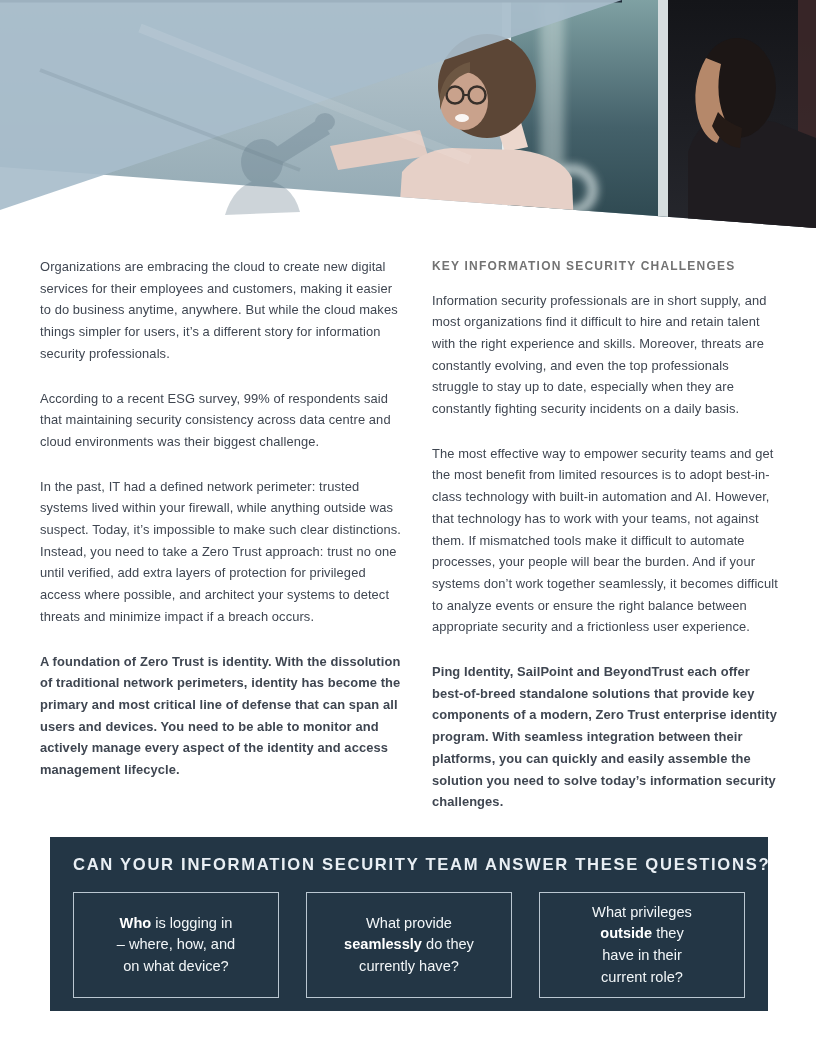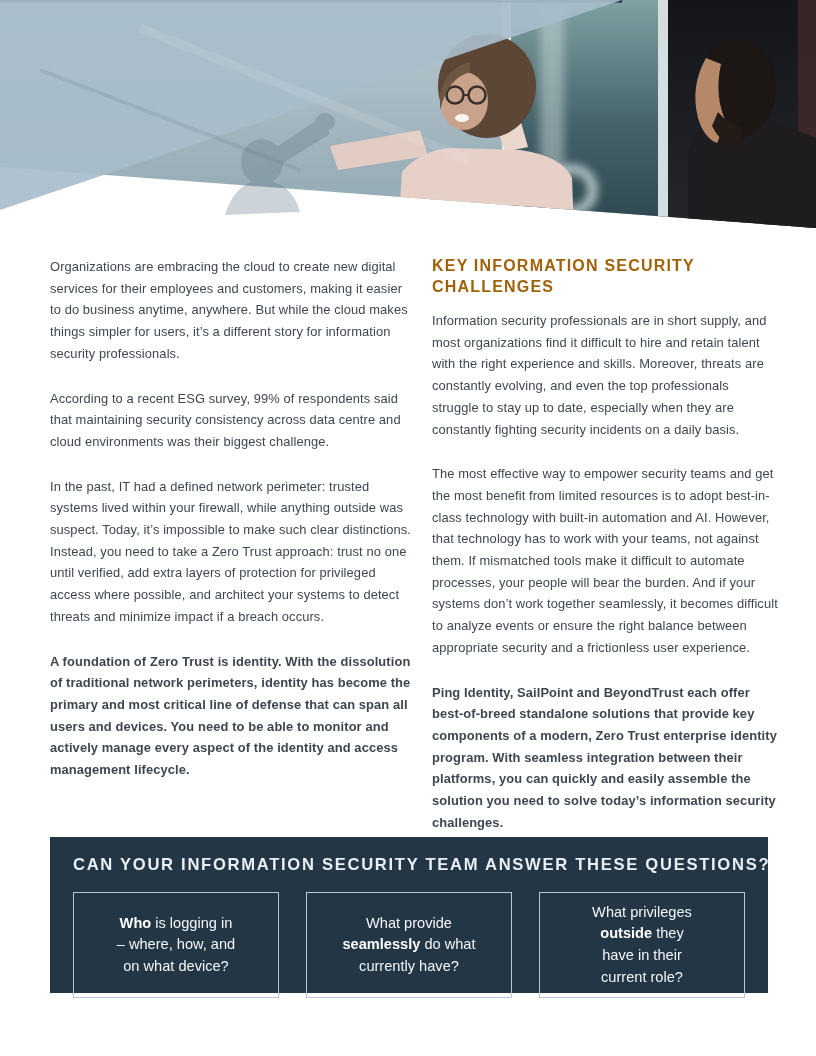--- a/index.html
+++ b/index.html
@@ -24,40 +24,40 @@
 
   
   .col {
     position: absolute;
     top: 256px;
     color: #3f4651;
     font-size: 12.9px;
     line-height: 21.7px;
     letter-spacing: 0.1px;
   }
-  .col-left  { left: 50px;  width: 364px; }
+  .col-left  { left: 40px;  width: 364px; }
   .col-right { left: 432px; width: 346px; }
   .col p { margin: 0 0 23px 0; }
   .col p:last-child { margin-bottom: 0; font-weight: bold; }
   .section-heading {
-    font-size: 16px;
+    font-size: 12px;
     line-height: 20.5px;
     font-weight: 700;
     letter-spacing: 1.2px;
-    color: #a16207;
+    color: #737373;
     margin: 0 0 13px 0;
   }
 
   
   .banner {
     position: absolute;
     left: 50px;
     top: 837px;
     width: 718px;
-    height: 156px;
+    height: 174px;
     background: #233645;
     padding: 17px 23px 20px 23px;
   }
   .banner h2 {
     color: #e9eff4;
     font-size: 16.6px;
     font-weight: 600;
     letter-spacing: 1.7px;
     line-height: 22px;
     white-space: nowrap;
@@ -181,21 +181,21 @@
   <section class="banner">
     <h2>CAN YOUR INFORMATION SECURITY TEAM ANSWER THESE QUESTIONS?</h2>
     <div class="boxes">
       <div class="qbox">
         <p><span></span><strong>Who</strong><span> is logging in
 – where, how, and
 on what device?</span></p>
       </div>
       <div class="qbox">
         <p><span>What provide
-</span><strong>seamlessly</strong><span> do what
+</span><strong>seamlessly</strong><span> do they
 currently have?</span></p>
       </div>
       <div class="qbox">
         <p><span>What privileges
 </span><strong>outside</strong><span> they
 have in their
 current role?</span></p>
       </div>
     </div>
   </section>

